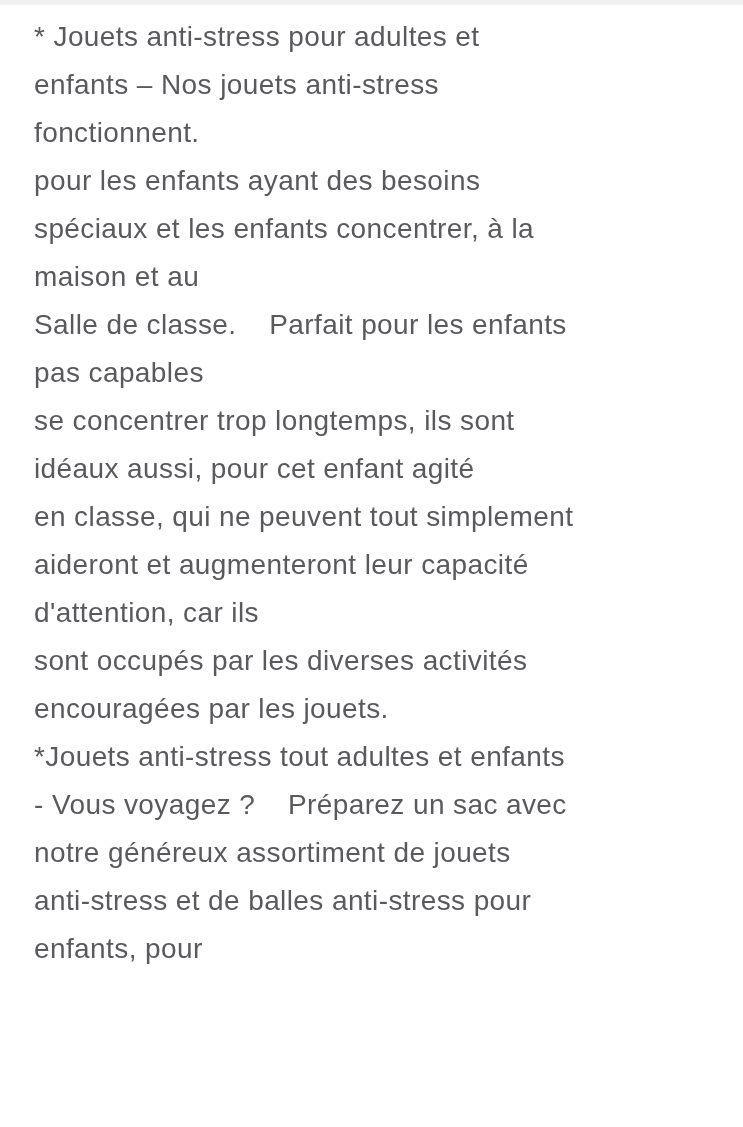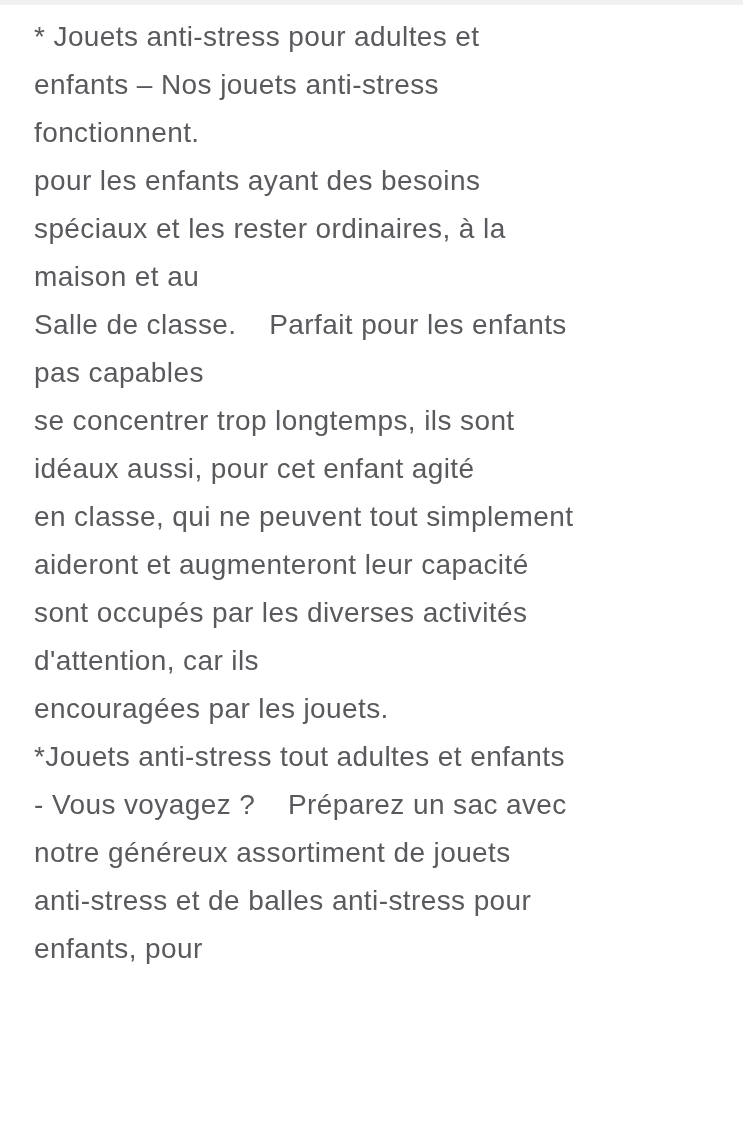--- a/index.html
+++ b/index.html
@@ -33,29 +33,29 @@
 </head>
 <body>
 
 <div class="top-bar"></div>
 
 <div class="content">
   <div class="line">* Jouets anti-stress pour adultes et</div>
   <div class="line">enfants – Nos jouets anti-stress</div>
   <div class="line">fonctionnent.</div>
   <div class="line">pour les enfants ayant des besoins</div>
-  <div class="line">spéciaux et les rester ordinaires, à la</div>
+  <div class="line">spéciaux et les enfants concentrer, à la</div>
   <div class="line">maison et au</div>
   <div class="line">Salle de classe.    Parfait pour les enfants</div>
   <div class="line">pas capables</div>
   <div class="line">se concentrer trop longtemps, ils sont</div>
   <div class="line">idéaux aussi, pour cet enfant agité</div>
   <div class="line">en classe, qui ne peuvent tout simplement</div>
   <div class="line">aideront et augmenteront leur capacité</div>
+  <div class="line">d'attention, car ils</div>
   <div class="line">sont occupés par les diverses activités</div>
-  <div class="line">d'attention, car ils</div>
   <div class="line">encouragées par les jouets.</div>
   <div class="line">*Jouets anti-stress tout adultes et enfants</div>
   <div class="line">- Vous voyagez ?    Préparez un sac avec</div>
   <div class="line">notre généreux assortiment de jouets</div>
   <div class="line">anti-stress et de balles anti-stress pour</div>
   <div class="line">enfants, pour</div>
 </div>
 
 </body></html>

